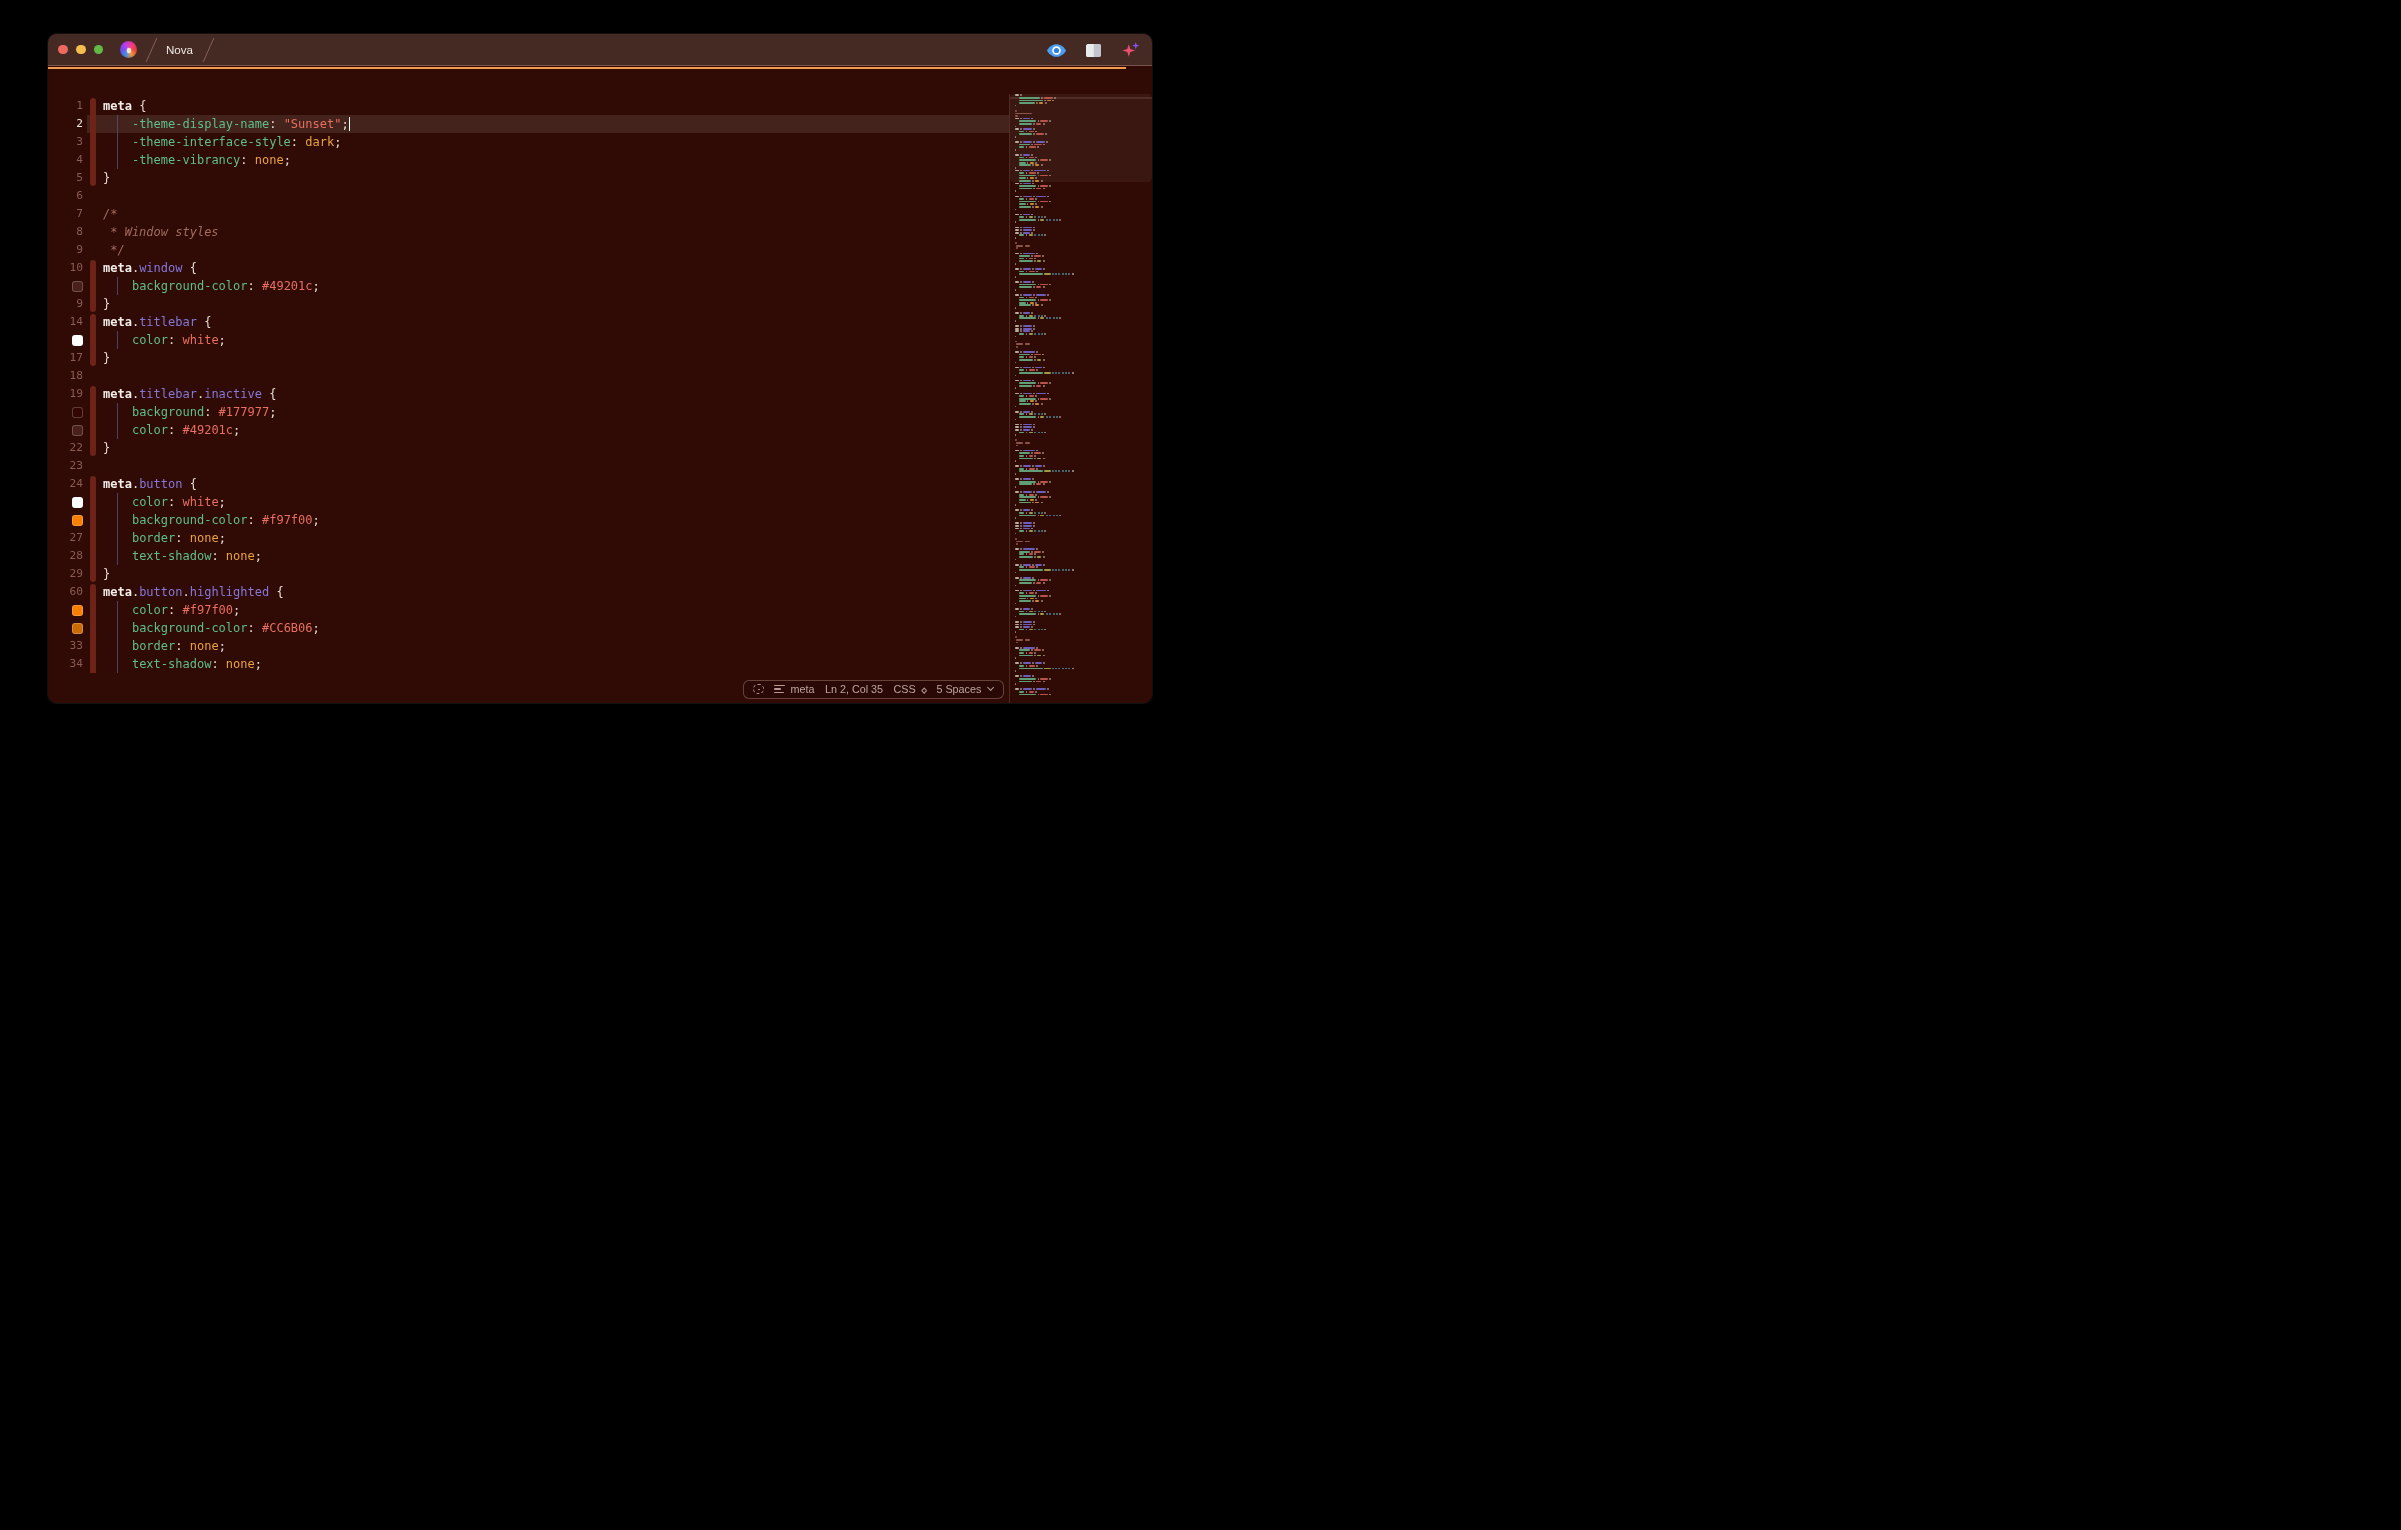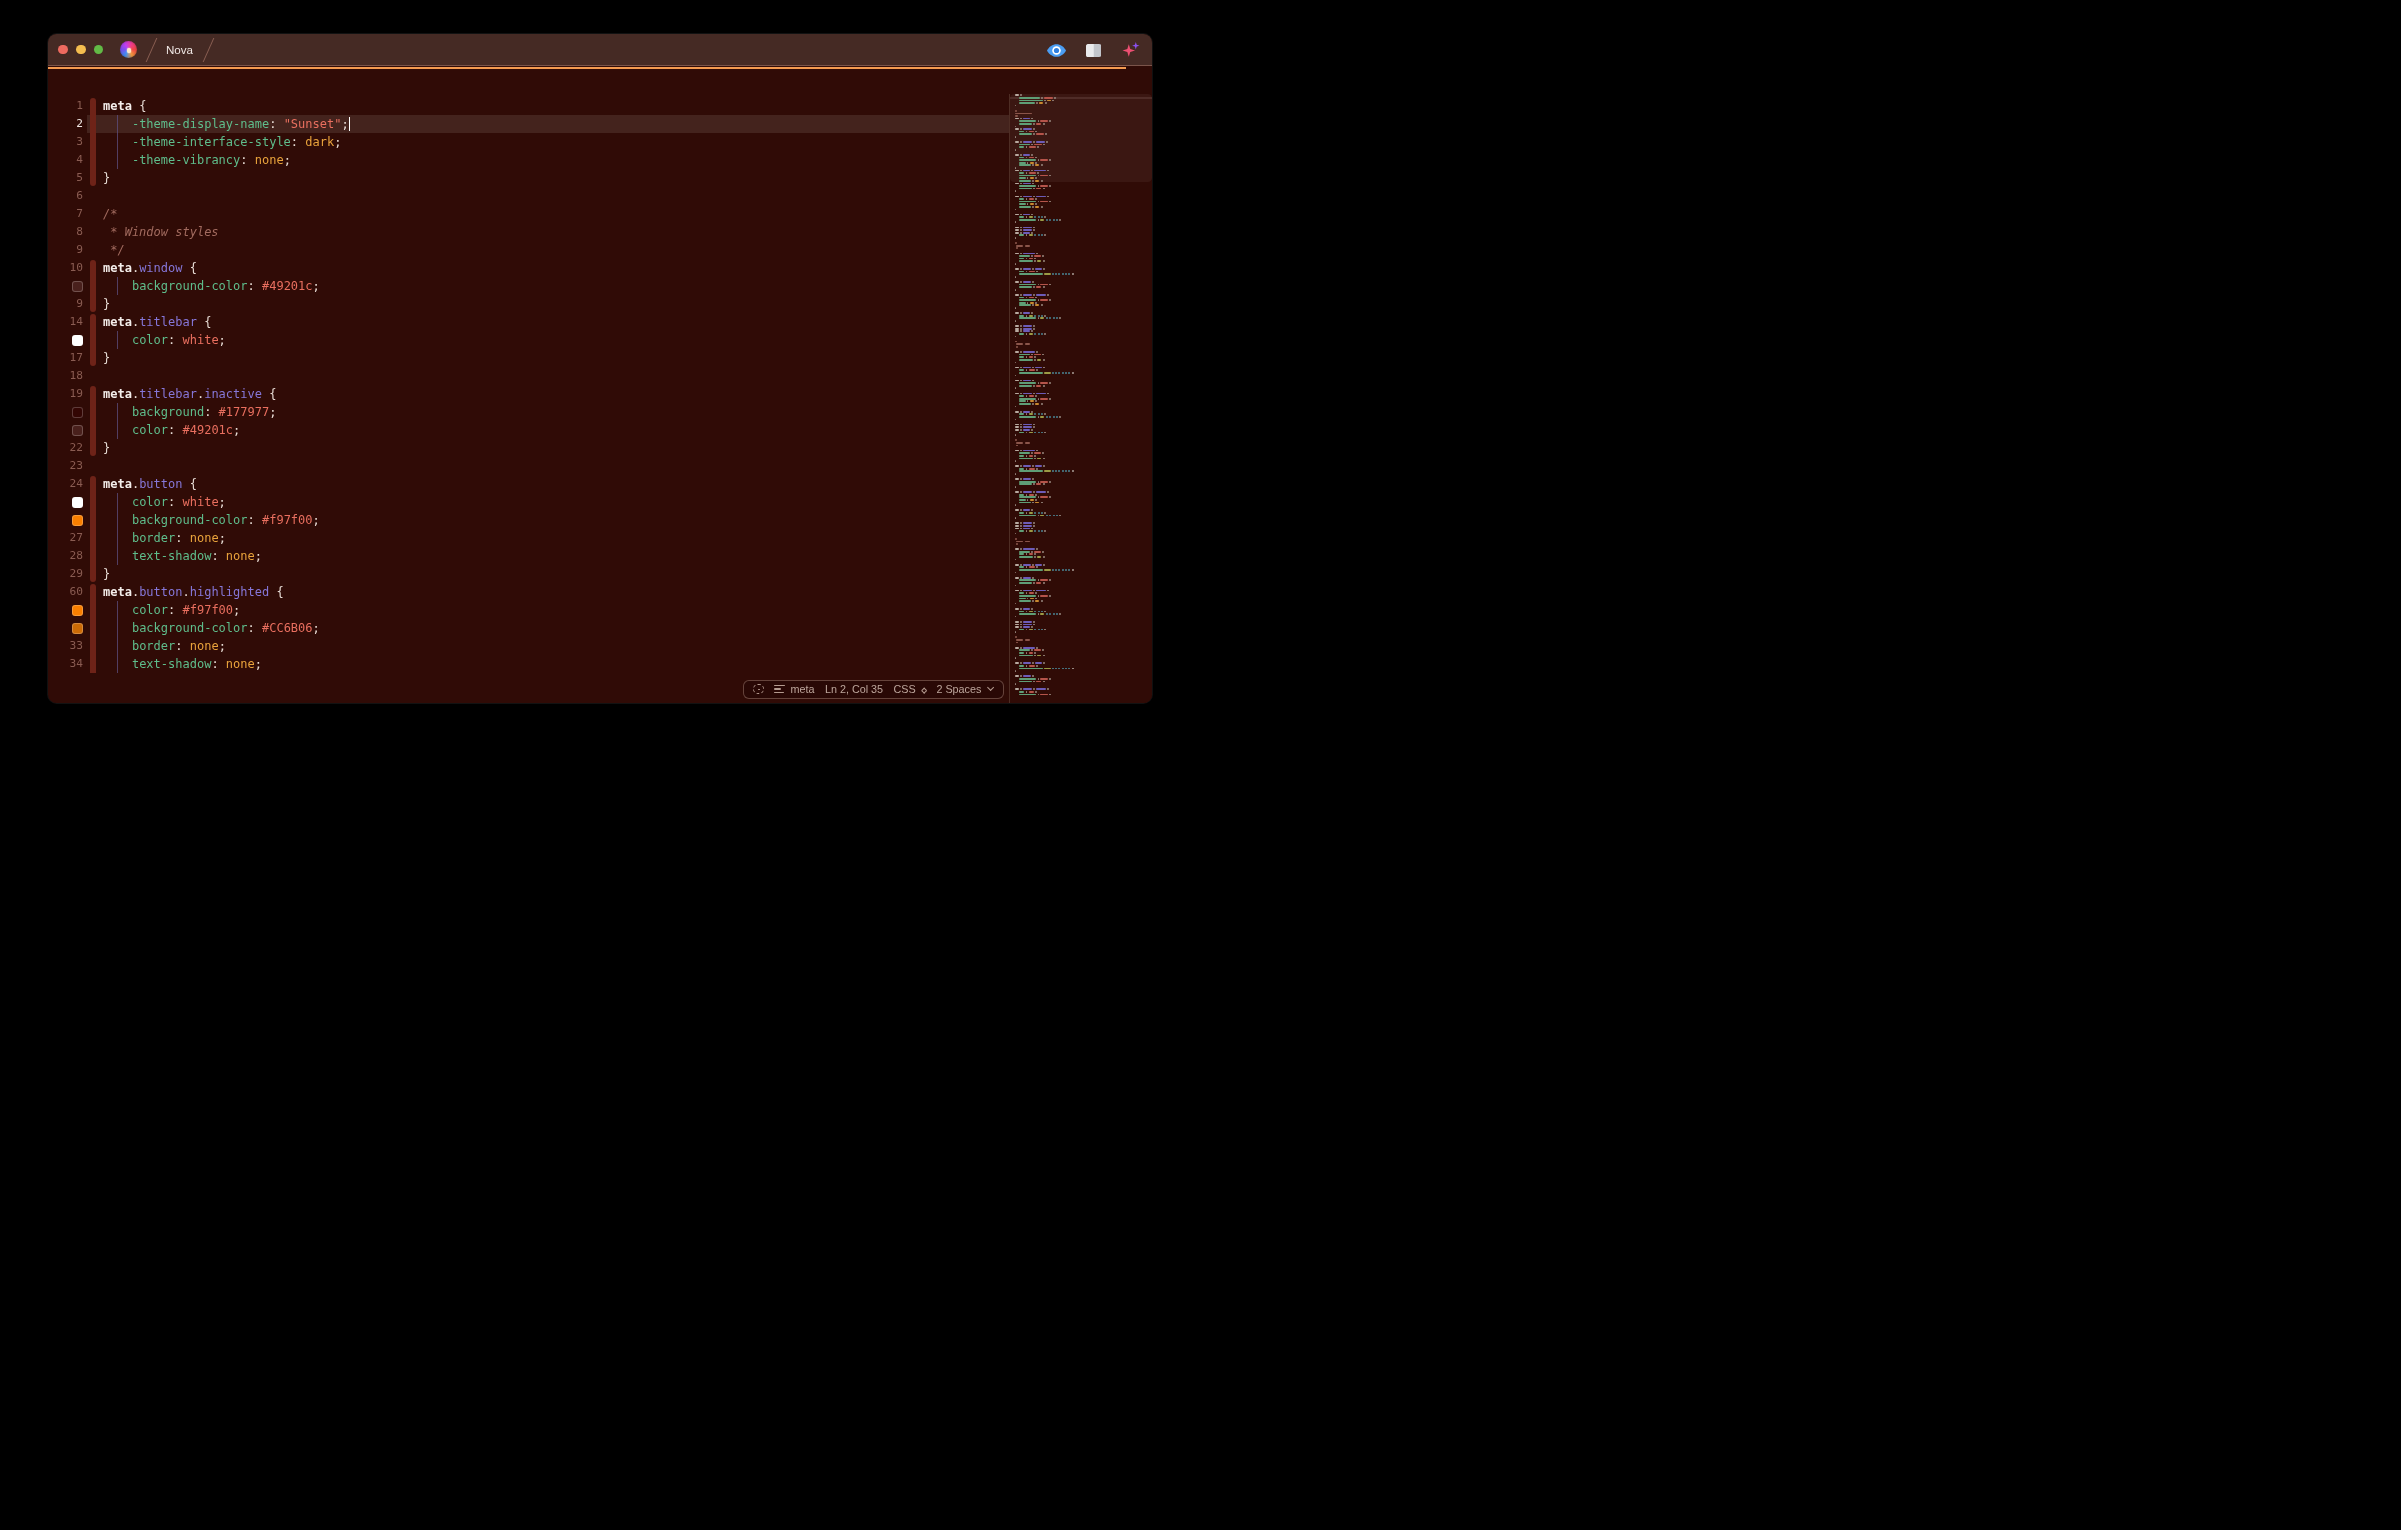--- a/index.html
+++ b/index.html
@@ -1462,19 +1462,19 @@
       <span>Ln 2, Col 35</span>
     </span>
     <span class="grp">
       <span>CSS</span>
       <span class="chev-stack">
         <span class="chev up"></span>
           <span class="chev down"></span>
       </span>
     </span>
     <span class="grp">
-      <span>2 Spaces</span>
+      <span>5 Spaces</span>
       <span class="chev down" style="margin-left:2.6px"></span>
     </span>
   </div>
 
 </div>
 
 
 </body></html>

